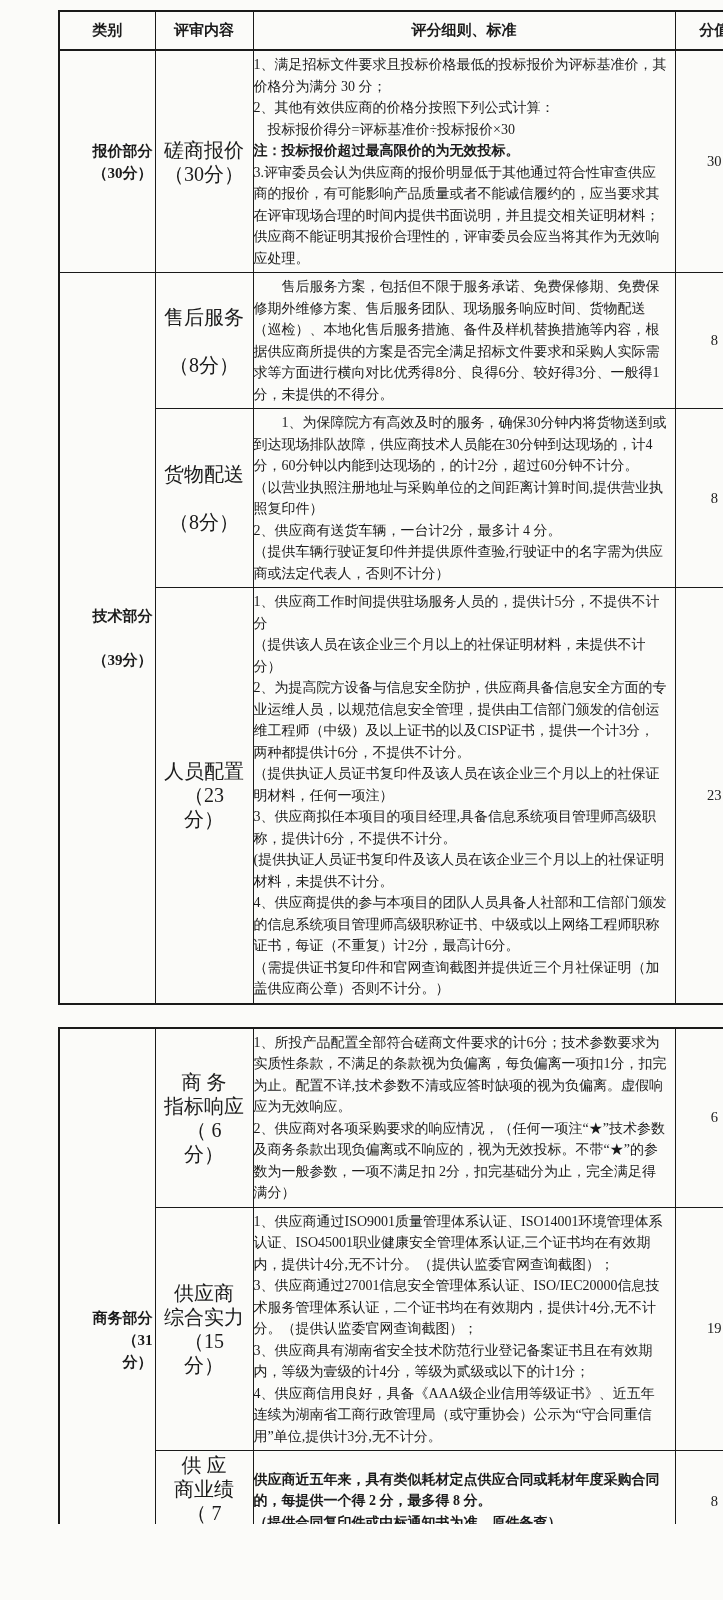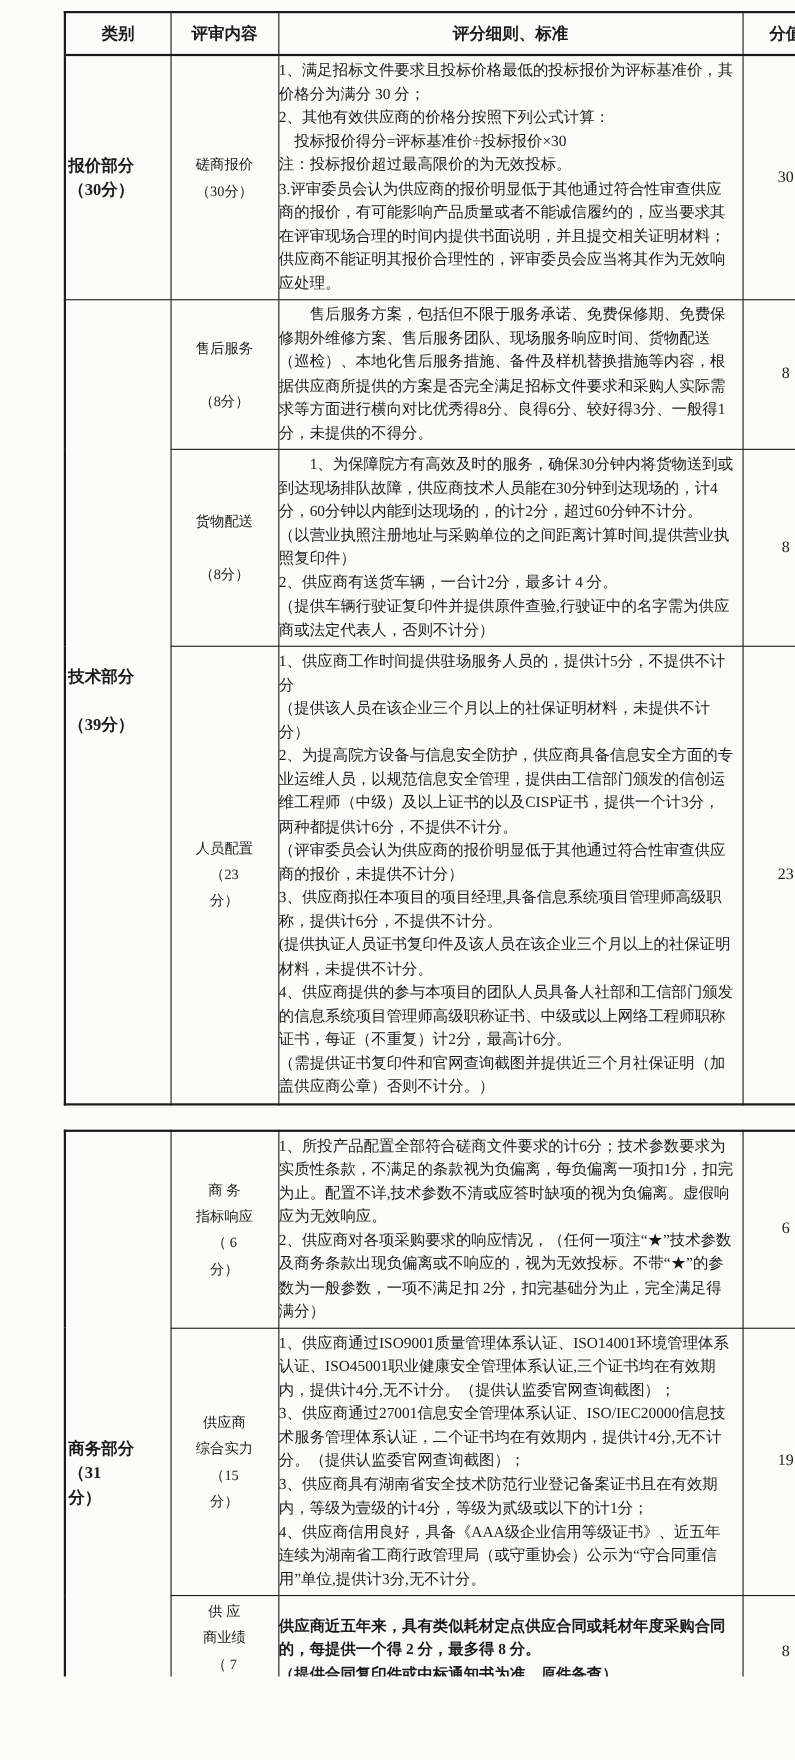--- a/index.html
+++ b/index.html
@@ -3,30 +3,30 @@
 <meta charset="utf-8">
 <style>
   html,body { margin:0; padding:0; background:#fbfbf9; }
   body { font-family:"Liberation Serif","DejaVu Serif",serif; color:#1b1b1b; }
   .page { width:723px; height:1524px; box-sizing:border-box; padding:10px 12px 6px 16px; overflow:hidden;margin-left:42px; }
   table.score-table { border-collapse:collapse; width:695px; table-layout:fixed;
     border:2px solid #1a1a1a; }
   .score-table th, .score-table td { border:1px solid #1a1a1a; box-sizing:border-box; }
   .score-table th { font-weight:bold; font-size:15px; padding:9px 2px; text-align:center; }
   thead tr { border-bottom:2px solid #1a1a1a; }
-  td.cat { text-align:left; font-weight:bold; font-size:15px; white-space:pre-line;
+  td.cat { text-align:right; font-weight:bold; font-size:15px; white-space:pre-line;
     line-height:22px; padding:2px; }
-  td.review { text-align:center; font-size:13px; white-space:pre-line; line-height:24px; padding:2px;font-family:Liberation Serif, serif; }
+  td.review { text-align:center; font-size:20px; white-space:pre-line; line-height:24px; padding:2px;font-family:Liberation Serif, serif; }
   td.score { text-align:center; font-size:14.5px; padding:2px; }
   td.criteria { font-size:14px; line-height:21.5px; padding:3px 8px 3px 0; vertical-align:middle; }
   td.criteria.pad-lg { padding-top:12px; padding-bottom:12px;font-weight:bold; }
   td.criteria p { margin:0; }
   .indent { text-indent:2em; }
   .u { text-underline-offset:3px; }
-  .b { font-weight:normal; }
+  .b { font-weight:bold; }
   .table-gap { height:22px; }
 </style>
 </head>
 <body>
 
 <div class="page">
 
   <table class="score-table">
     <colgroup>
         <col style="width:96px">
@@ -82,21 +82,21 @@
         <td class="score">8</td>
       </tr>
       <tr>
         <td class="review">人员配置
 （23
 分）</td>
         <td class="criteria">
           <p><span class="u">1、供应商工作时间提供驻场服务人员的，提供计5分，不提供不计分</span></p>
           <p><span>（提供该人员在该企业三个月以上的社保证明材料，未提供不计分）</span></p>
           <p><span class="u">2、为提高院方设备与信息安全防护，供应商具备信息安全方面的专业运维人员，以规范信息安全管理，提供由工信部门颁发的信创运维工程师（中级）及以上证书的以及CISP证书，提供一个计3分，两种都提供计6分，不提供不计分。</span></p>
-          <p><span class="u">（评审委员会认为供应商的报价明显低于其他通过符合性审查供应商的报价，未提供不计分）</span></p>
+          <p><span class="u">（提供执证人员证书复印件及该人员在该企业三个月以上的社保证明材料，任何一项注）</span></p>
           <p><span class="u">3、供应商拟任本项目的项目经理,具备信息系统项目管理师高级职称，提供计6分，不提供不计分。</span></p>
           <p><span>(提供执证人员证书复印件及该人员在该企业三个月以上的社保证明材料，未提供不计分。</span></p>
           <p><span class="u">4、供应商提供的参与本项目的团队人员具备人社部和工信部门颁发的信息系统项目管理师高级职称证书、中级或以上网络工程师职称证书，每证（不重复）计2分，最高计6分。</span></p>
           <p><span>（需提供证书复印件和官网查询截图并提供近三个月社保证明（加盖供应商公章）否则不计分。）</span></p>
         </td>
         <td class="score">23</td>
       </tr>
     </tbody>
   </table>
 

